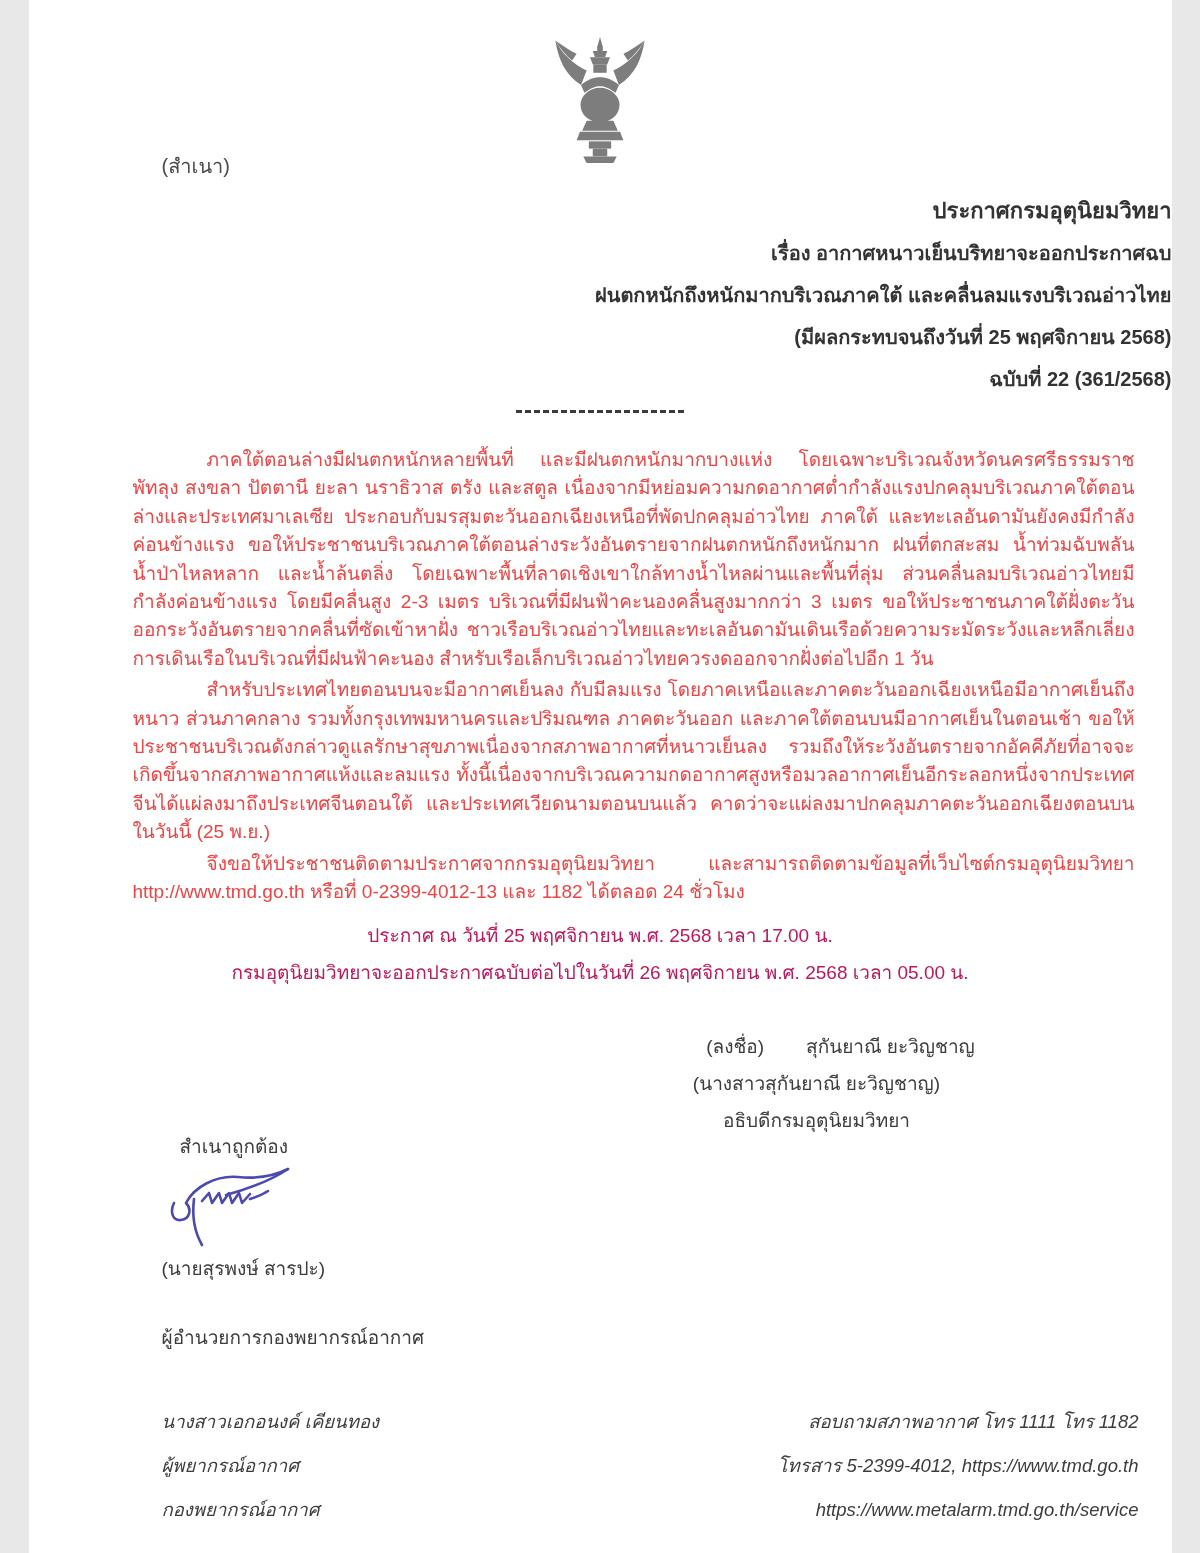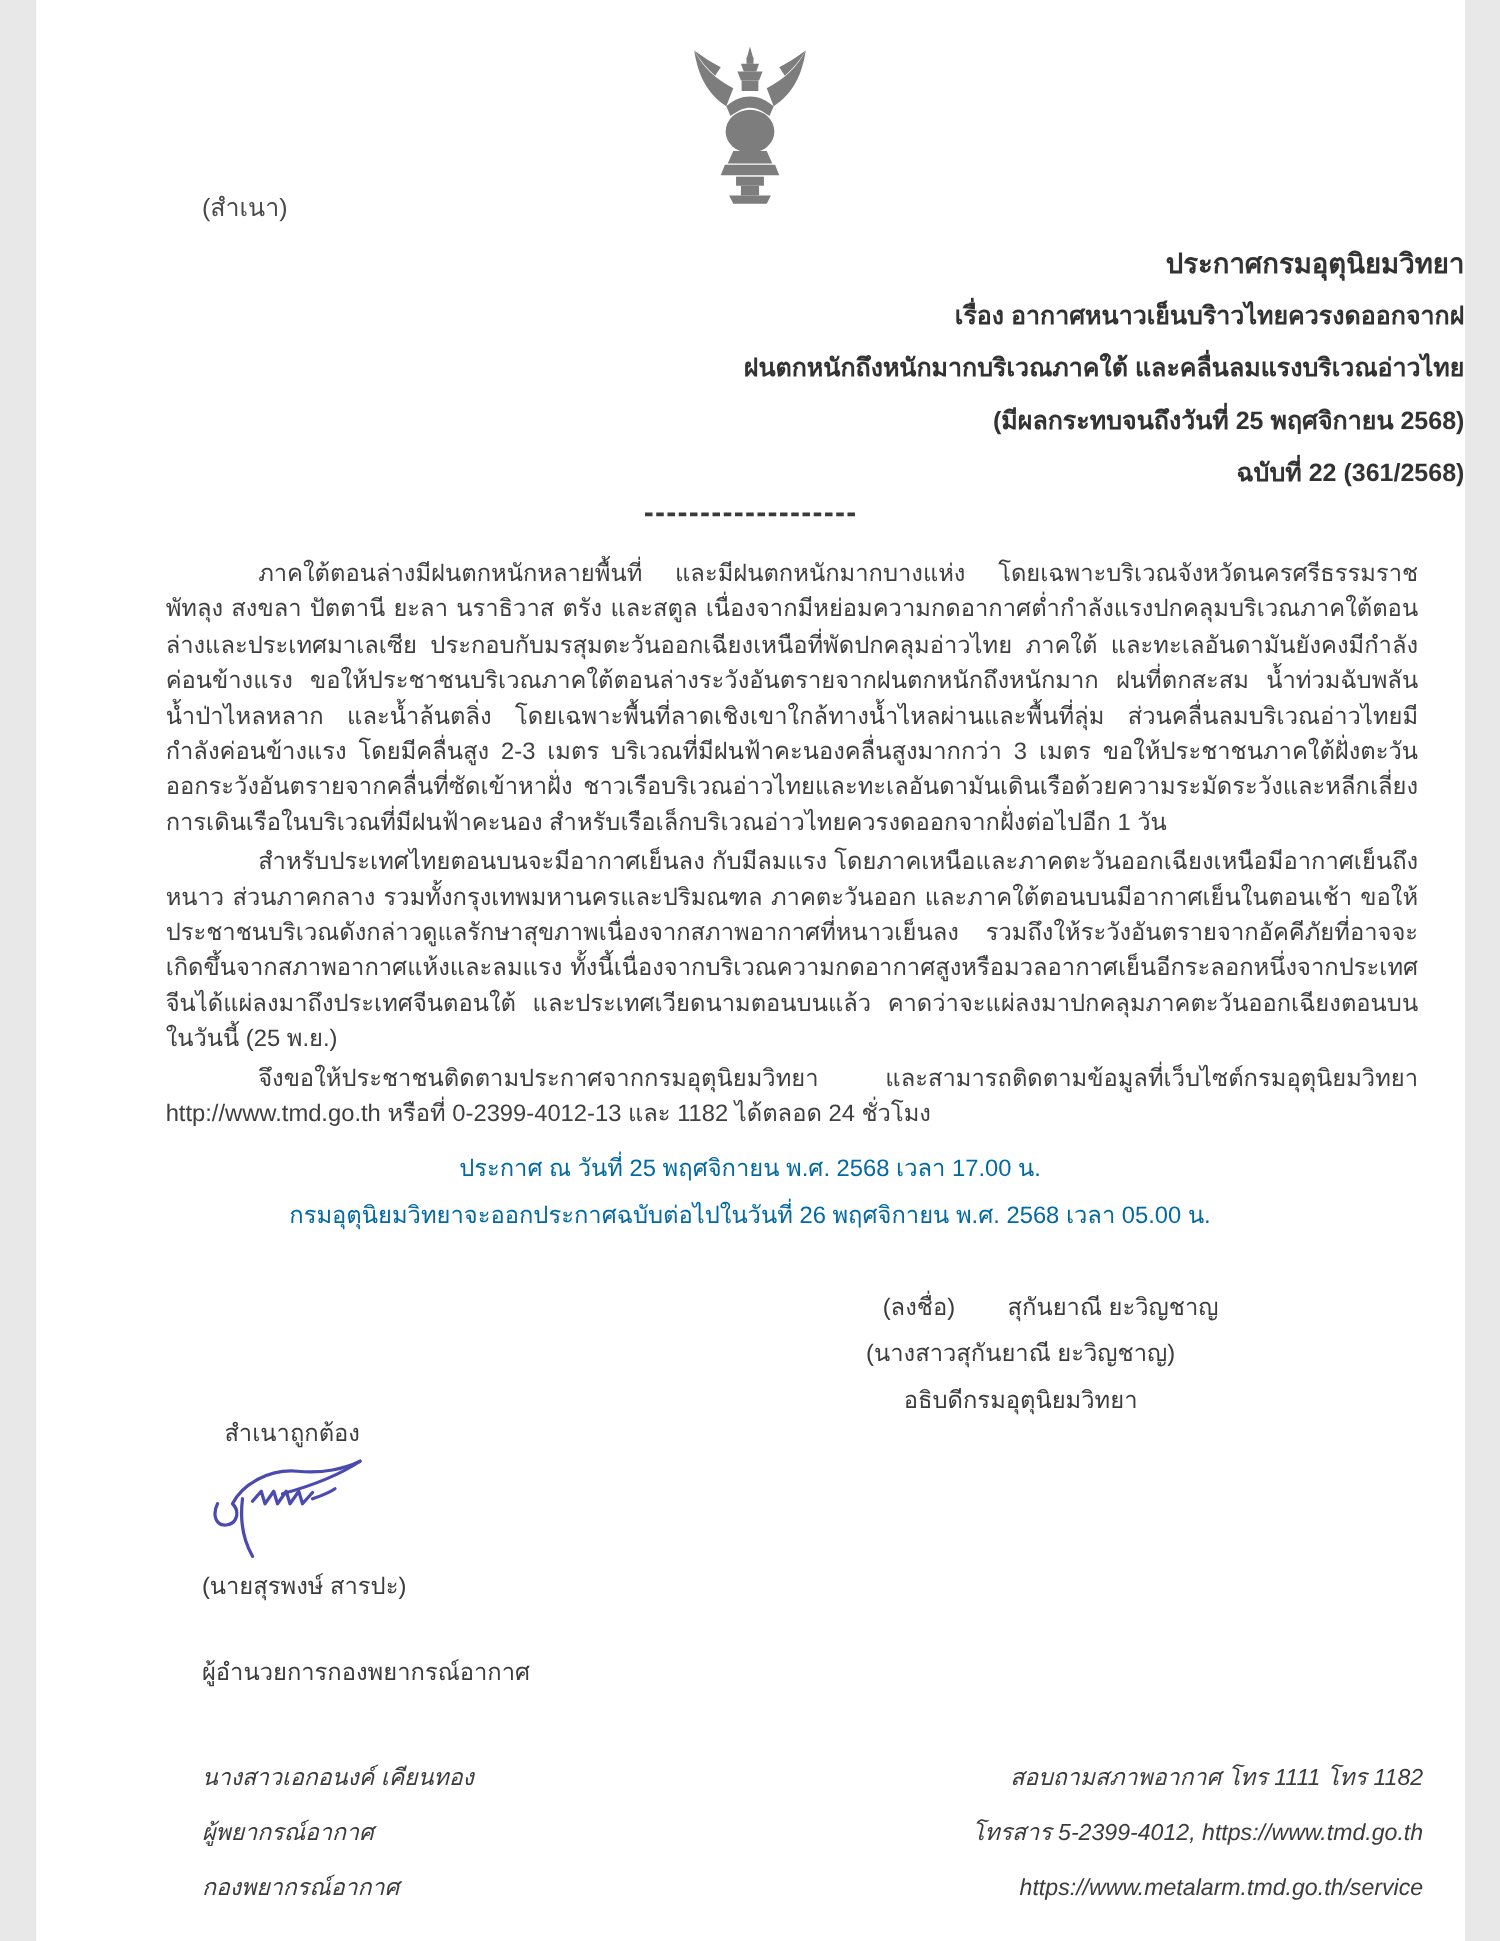--- a/index.html
+++ b/index.html
@@ -50,35 +50,35 @@
     height: 1px;
   }
   .body-text {
     position: absolute;
     top: 446px;
     left: 104px;
     width: 1002px;
     font-size: 19px;
     line-height: 28.4px;
     text-align: justify;
-    color: #404040;
+    color: #ef4444;
   }
   .body-text p {
     text-indent: 74px;
     margin-bottom: 3px;
   }
   .announcement {
     position: absolute;
     top: 917px;
     left: 0;
     width: 100%;
     text-align: center;
     font-size: 19px;
     line-height: 37px;
-    color: #0369a1;
+    color: #be185d;
   }
   .sign-block {
     position: absolute;
     top: 1028px;
     left: 588px;
     width: 400px;
     font-size: 19px;
     line-height: 37px;
     color: #3c3c3c;
   }
@@ -149,21 +149,21 @@
         <path d="M87 202 h26 v14 h-26 z"></path>
         <path d="M70 216 h60 l-6 12 h-48 z"></path>
       </g>
     </svg>
   </div>
 
   <div class="copy-label">(สำเนา)</div>
 
   <div class="header">
     <div class="hline title">ประกาศกรมอุตุนิยมวิทยา</div>
-    <div class="hline">เรื่อง อากาศหนาวเย็นบริาวไทยควรงดออกจากฝ</div>
+    <div class="hline">เรื่อง อากาศหนาวเย็นบริทยาจะออกประกาศฉบ</div>
     <div class="hline">ฝนตกหนักถึงหนักมากบริเวณภาคใต้ และคลื่นลมแรงบริเวณอ่าวไทย</div>
     <div class="hline">(มีผลกระทบจนถึงวันที่ 25 พฤศจิกายน 2568)</div>
     <div class="hline">ฉบับที่ 22 (361/2568)</div>
     <div class="divider"></div>
   </div>
 
   <div class="body-text">
     <p>ภาคใต้ตอนล่างมีฝนตกหนักหลายพื้นที่ และมีฝนตกหนักมากบางแห่ง โดยเฉพาะบริเวณจังหวัดนครศรีธรรมราช พัทลุง สงขลา ปัตตานี ยะลา นราธิวาส ตรัง และสตูล เนื่องจากมีหย่อมความกดอากาศต่ำกำลังแรงปกคลุมบริเวณภาคใต้ตอนล่างและประเทศมาเลเซีย ประกอบกับมรสุมตะวันออกเฉียงเหนือที่พัดปกคลุมอ่าวไทย ภาคใต้ และทะเลอันดามันยังคงมีกำลังค่อนข้างแรง ขอให้ประชาชนบริเวณภาคใต้ตอนล่างระวังอันตรายจากฝนตกหนักถึงหนักมาก ฝนที่ตกสะสม น้ำท่วมฉับพลัน น้ำป่าไหลหลาก และน้ำล้นตลิ่ง โดยเฉพาะพื้นที่ลาดเชิงเขาใกล้ทางน้ำไหลผ่านและพื้นที่ลุ่ม ส่วนคลื่นลมบริเวณอ่าวไทยมีกำลังค่อนข้างแรง โดยมีคลื่นสูง 2-3 เมตร บริเวณที่มีฝนฟ้าคะนองคลื่นสูงมากกว่า 3 เมตร ขอให้ประชาชนภาคใต้ฝั่งตะวันออกระวังอันตรายจากคลื่นที่ซัดเข้าหาฝั่ง ชาวเรือบริเวณอ่าวไทยและทะเลอันดามันเดินเรือด้วยความระมัดระวังและหลีกเลี่ยงการเดินเรือในบริเวณที่มีฝนฟ้าคะนอง สำหรับเรือเล็กบริเวณอ่าวไทยควรงดออกจากฝั่งต่อไปอีก 1 วัน</p>
     <p>สำหรับประเทศไทยตอนบนจะมีอากาศเย็นลง กับมีลมแรง โดยภาคเหนือและภาคตะวันออกเฉียงเหนือมีอากาศเย็นถึงหนาว ส่วนภาคกลาง รวมทั้งกรุงเทพมหานครและปริมณฑล ภาคตะวันออก และภาคใต้ตอนบนมีอากาศเย็นในตอนเช้า ขอให้ประชาชนบริเวณดังกล่าวดูแลรักษาสุขภาพเนื่องจากสภาพอากาศที่หนาวเย็นลง รวมถึงให้ระวังอันตรายจากอัคคีภัยที่อาจจะเกิดขึ้นจากสภาพอากาศแห้งและลมแรง ทั้งนี้เนื่องจากบริเวณความกดอากาศสูงหรือมวลอากาศเย็นอีกระลอกหนึ่งจากประเทศจีนได้แผ่ลงมาถึงประเทศจีนตอนใต้ และประเทศเวียดนามตอนบนแล้ว คาดว่าจะแผ่ลงมาปกคลุมภาคตะวันออกเฉียงตอนบนในวันนี้ (25 พ.ย.)</p>
     <p>จึงขอให้ประชาชนติดตามประกาศจากกรมอุตุนิยมวิทยา และสามารถติดตามข้อมูลที่เว็บไซต์กรมอุตุนิยมวิทยา http://www.tmd.go.th หรือที่ 0-2399-4012-13 และ 1182 ได้ตลอด 24 ชั่วโมง</p>

